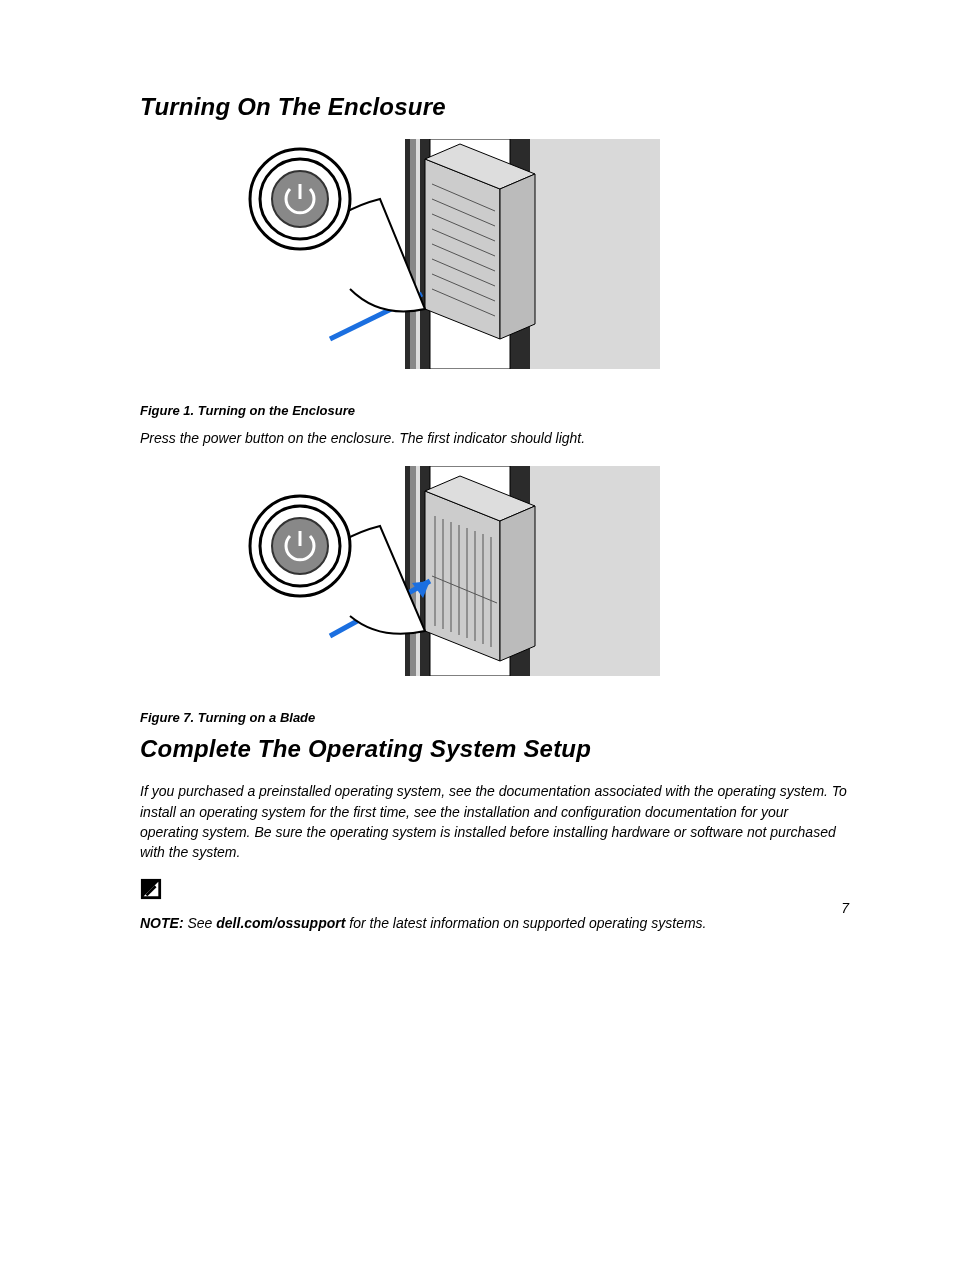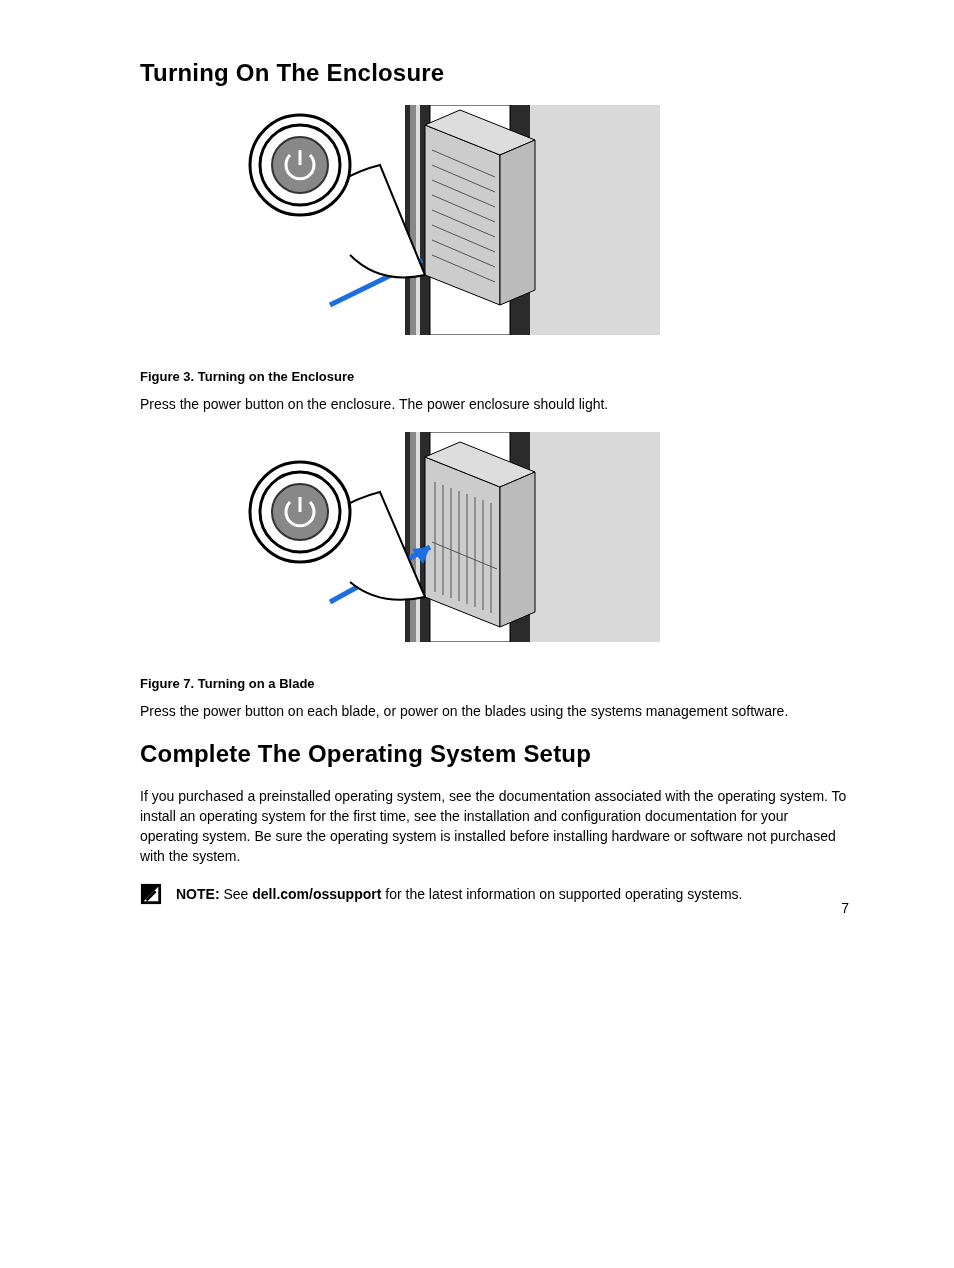--- a/index.html
+++ b/index.html
@@ -7,21 +7,22 @@
     padding: 0;
     background: #fff;
     font-family: Arial, Helvetica, sans-serif;
     color: #000;
   }
   .page {
     width: 954px;
     height: 1036px;
     position: relative;
     box-sizing: border-box;
-    padding: 59px 105px 60px 140px;
+    padding: 93px 105px 60px 140px;
+    font-style: italic;
   }
   h2 {
     font-family: "Trebuchet MS", Arial, sans-serif;
     font-size: 24px;
     font-weight: 700;
     margin: 0 0 18px 0;
     letter-spacing: 0.2px;
   }
   .figure-wrap {
     margin: 0 0 18px 60px;
@@ -42,20 +43,21 @@
     margin: 0 0 18px 0;
   }
   .section-gap {
     margin-top: 8px;
   }
   .note-row {
     display: flex;
     align-items: flex-start;
     gap: 14px;
     margin-top: 6px;
+    flex-direction: column;
   }
   .note-icon {
     flex: 0 0 auto;
     width: 22px;
     height: 22px;
     margin-top: -2px;
   }
   .note-text {
     font-size: 14px;
     line-height: 1.4;
@@ -118,22 +120,22 @@
           <circle cx="100" cy="60" r="28" fill="#888" stroke="#333" stroke-width="2"></circle>
           <g stroke="#fff" stroke-width="3" fill="none">
             <path d="M 100 45 L 100 60"></path>
             <path d="M 90 50 A 14 14 0 1 0 110 50"></path>
           </g>
         </g>
       </svg>
     </div>
   </div>
 
-  <div class="fig-caption">Figure 3. Turning on the Enclosure</div>
-  <p class="body-text">Press the power button on the enclosure. The power enclosure should light.</p>
+  <div class="fig-caption">Figure 1. Turning on the Enclosure</div>
+  <p class="body-text">Press the power button on the enclosure. The first indicator should light.</p>
 
 
   <div class="figure-wrap">
     <div class="fig-svg-container">
       <svg viewBox="0 0 460 210" width="460" height="210">
         <rect x="330" y="0" width="130" height="210" fill="#d9d9d9"></rect>
         <rect x="205" y="0" width="25" height="210" fill="#2b2b2b"></rect>
         <rect x="310" y="0" width="20" height="210" fill="#2b2b2b"></rect>
         <rect x="230" y="0" width="80" height="210" fill="#fff" stroke="#000" stroke-width="1"></rect>
         <rect x="210" y="0" width="6" height="210" fill="#888"></rect>
@@ -167,21 +169,20 @@
           <g stroke="#fff" stroke-width="3" fill="none">
             <path d="M 100 65 L 100 80"></path>
             <path d="M 90 70 A 14 14 0 1 0 110 70"></path>
           </g>
         </g>
       </svg>
     </div>
   </div>
 
   <div class="fig-caption">Figure 7. Turning on a Blade</div>
-  <p class="body-text">Press the power button on each blade, or power on the blades using the systems management software.</p>
 
   <h2 class="section-gap">Complete The Operating System Setup</h2>
   <p class="body-text">If you purchased a preinstalled operating system, see the documentation associated with the operating system. To install an operating system for the first time, see the installation and configuration documentation for your operating system. Be sure the operating system is installed before installing hardware or software not purchased with the system.</p>
 
   <div class="note-row">
     <span class="note-icon">
       <svg viewBox="0 0 24 24" width="22" height="22">
         <rect x="1" y="1" width="22" height="22" fill="#000"></rect>
         <polygon points="4,20 20,4 20,20" fill="#fff"></polygon>
         <path d="M6 18 L16 8 L18 10 L8 20 Z" fill="#000"></path>

